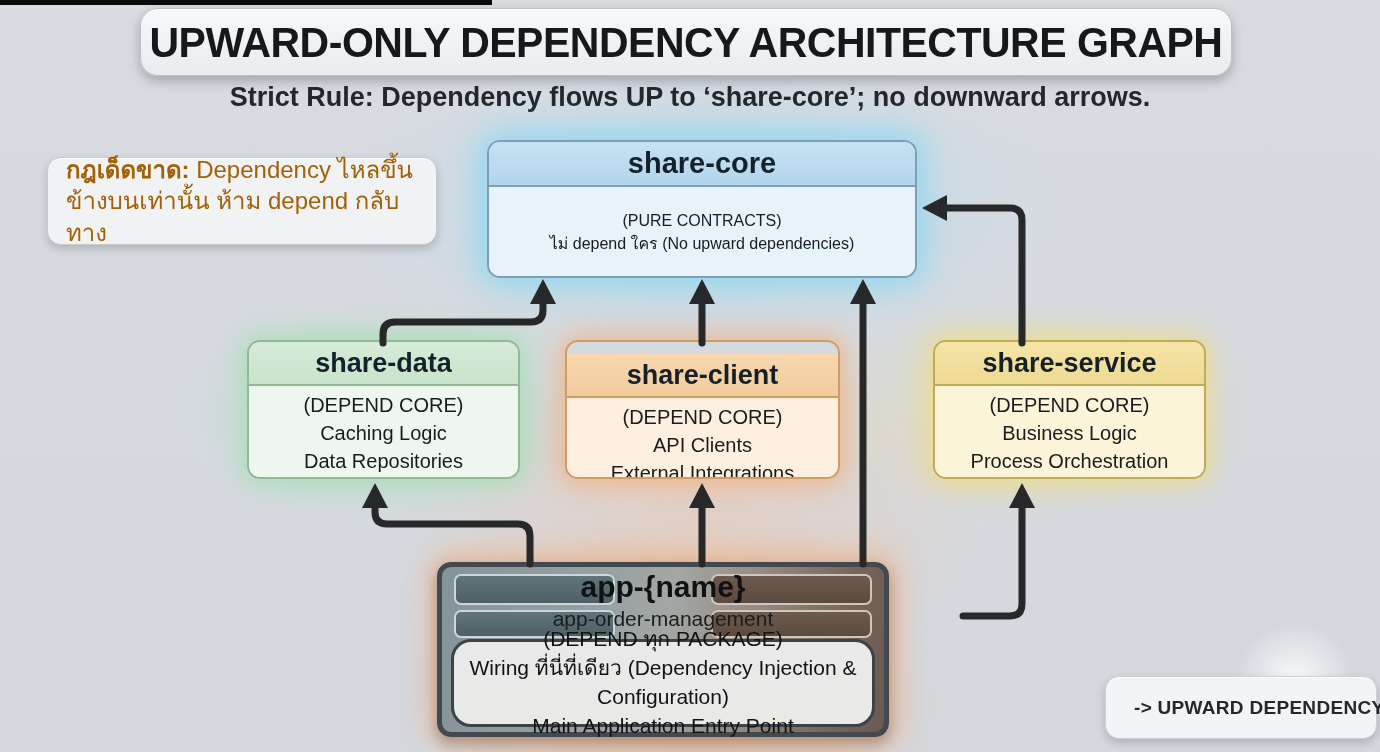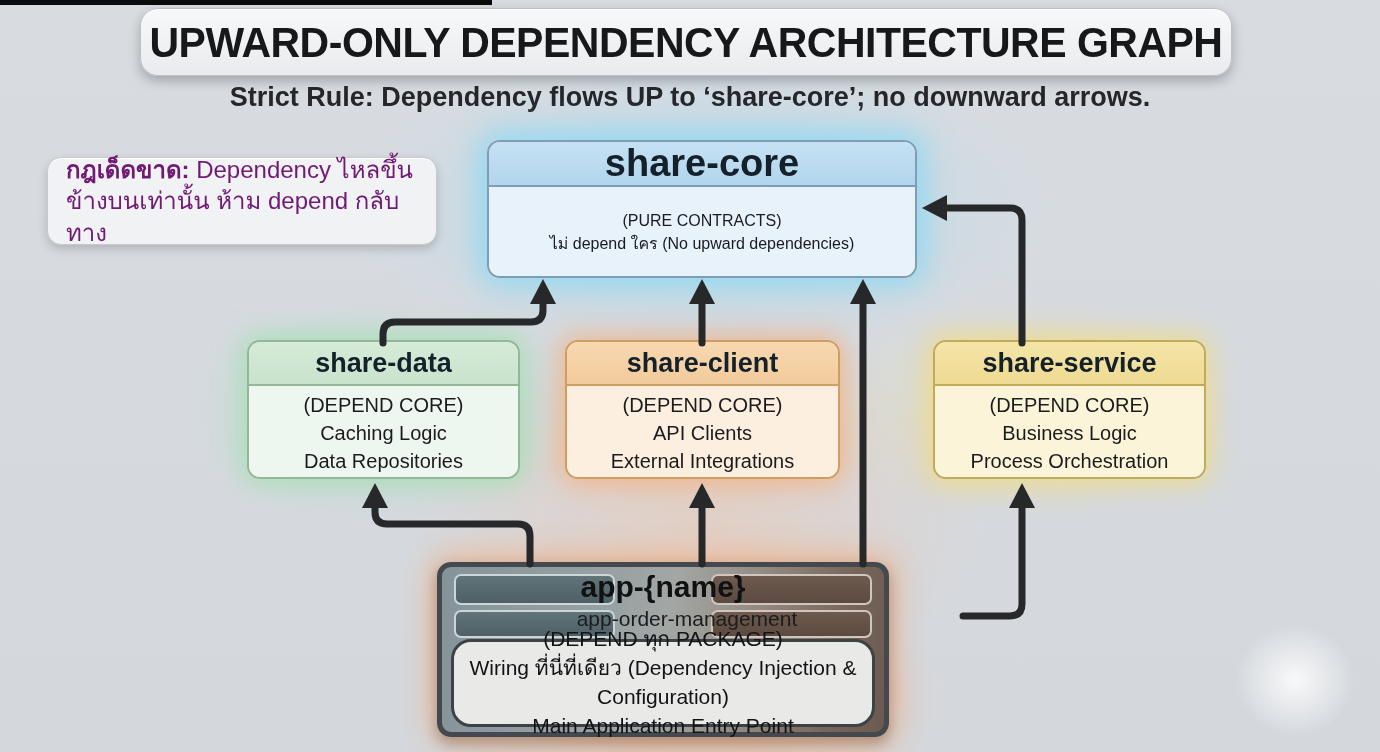--- a/index.html
+++ b/index.html
@@ -33,67 +33,67 @@
     font-size:27px;font-weight:600;color:#25262a;
   }
 
   
   .note-box{
     position:absolute;left:47px;top:157px;width:390px;height:88px;
     background:#f1f2f4;border:1px solid #c7cacf;border-radius:14px;
     box-shadow:0 4px 10px rgba(0,0,0,0.18), inset 0 1px 0 #ffffff;
     display:flex;flex-direction:column;justify-content:center;
     padding:0 18px;box-sizing:border-box;
-    font-size:24px;line-height:1.32;color:#701a75;
+    font-size:24px;line-height:1.32;color:#a16207;
   }
   .note-box b{font-weight:bold;}
 
   
   .node{
     position:absolute;border-radius:13px;overflow:hidden;
     border:2px solid;box-sizing:border-box;text-align:center;
   }
   .node .hdr{
     font-weight:bold;color:#14202a;
     display:flex;align-items:center;justify-content:center;
     border-bottom:2px solid;
   }
   .node .body{display:flex;flex-direction:column;justify-content:center;color:#1a1b1d;}
 
   .share-core{left:487px;top:140px;width:430px;height:138px;border-color:#7f9eb5;
     box-shadow:0 0 30px 8px rgba(125,216,247,0.75);}
-  .share-core .hdr{height:43px;background:linear-gradient(#c6e1f3,#b2d5ec);border-color:#7f9eb5;font-size:38px;}
+  .share-core .hdr{height:43px;background:linear-gradient(#c6e1f3,#b2d5ec);border-color:#7f9eb5;font-size:29px;}
   .share-core .body{height:91px;background:#e7f2fa;font-size:16px;line-height:1.38;}
 
   .share-data{left:247px;top:340px;width:273px;height:139px;border-color:#93b898;
     box-shadow:0 0 26px 6px rgba(140,225,160,0.55);}
   .share-data .hdr{height:42px;background:linear-gradient(#d6ebd8,#c8e3cc);border-color:#93b898;font-size:27px;}
   .share-data .body{height:93px;background:#eef7ef;font-size:20px;line-height:1.4;}
 
   .share-client{left:565px;top:340px;width:275px;height:139px;border-color:#cf9c64;
     box-shadow:0 0 26px 6px rgba(255,160,90,0.55);}
-  .share-client .hdr{height:42px;background:linear-gradient(#f8d8b0,#f2cb9c);border-color:#cf9c64;font-size:27px;}
+  .share-client .hdr{height:42px;background:linear-gradient(#f8d8b0,#f2cb9c);border-color:#cf9c64;font-size:27px;margin-top:12px;}
   .share-client .body{height:93px;background:#fcefdf;font-size:20px;line-height:1.4;}
 
   .share-service{left:933px;top:340px;width:273px;height:139px;border-color:#c0ab58;
     box-shadow:0 0 26px 6px rgba(250,220,100,0.60);}
   .share-service .hdr{height:42px;background:linear-gradient(#f4e5a8,#eeda92);border-color:#c0ab58;font-size:27px;}
   .share-service .body{height:93px;background:#fbf4d9;font-size:20px;line-height:1.4;}
 
   
   .app-box{
     position:absolute;left:437px;top:562px;width:452px;height:175px;
     border:5px solid #43494e;border-radius:14px;box-sizing:border-box;
     background:linear-gradient(100deg,#84939a 0%,#9aa3a3 40%,#a3a7a4 50%,#948b83 68%,#77655a 88%,#6b5a50 100%);
     box-shadow:0 0 30px 8px rgba(255,150,80,0.45), 0 6px 14px rgba(0,0,0,0.35);
   }
   .app-title{position:absolute;left:0;top:3px;width:100%;text-align:center;
     font-size:30px;font-weight:bold;color:#101112;}
   .app-subtitle{position:absolute;left:0;top:40px;width:100%;text-align:center;
-    font-size:21px;color:#1b1c1e;padding-left:24px;}
+    font-size:21px;color:#1b1c1e;}
   .pill{position:absolute;border-radius:7px;box-sizing:border-box;}
   .pill.l{left:12px;width:161px;border:2px solid #ccd6d8;background:linear-gradient(#61747a,#4e6066);}
   .pill.r{right:12px;width:161px;border:2px solid #cfc6be;background:linear-gradient(#6e5a4e,#5c4a40);}
   .pill.row1{top:7px;height:31px;}
   .pill.row2{top:43px;height:28px;}
   .app-body{
     position:absolute;left:9px;right:9px;top:72px;bottom:5px;
     background:#e9e9e7;border:3px solid #3c4347;border-radius:20px;
     display:flex;flex-direction:column;justify-content:center;text-align:center;
     font-size:21px;line-height:1.38;color:#121315;
@@ -213,14 +213,20 @@
       <polygon class="head" points="702,483 689,508 715,508"></polygon>
     </g>
 
     <g>
       <path class="edge" d="M963,616 L1010,616 Q1022,616 1022,604 L1022,505"></path>
       <polygon class="head" points="1022,483 1009,508 1035,508"></polygon>
     </g>
   </svg>
 
   <div class="watermark"></div>
+  <div class="legend">
+    <svg width="24" height="42" viewBox="0 0 24 42">
+      <polygon fill="#1b1c1e" points="12,0 23,18 15,18 15,42 9,42 9,18 1,18"></polygon>
+    </svg>
+    <span class="lbl">-&gt; UPWARD DEPENDENCY</span>
+  </div>
 
 </div>
 
 </body></html>

